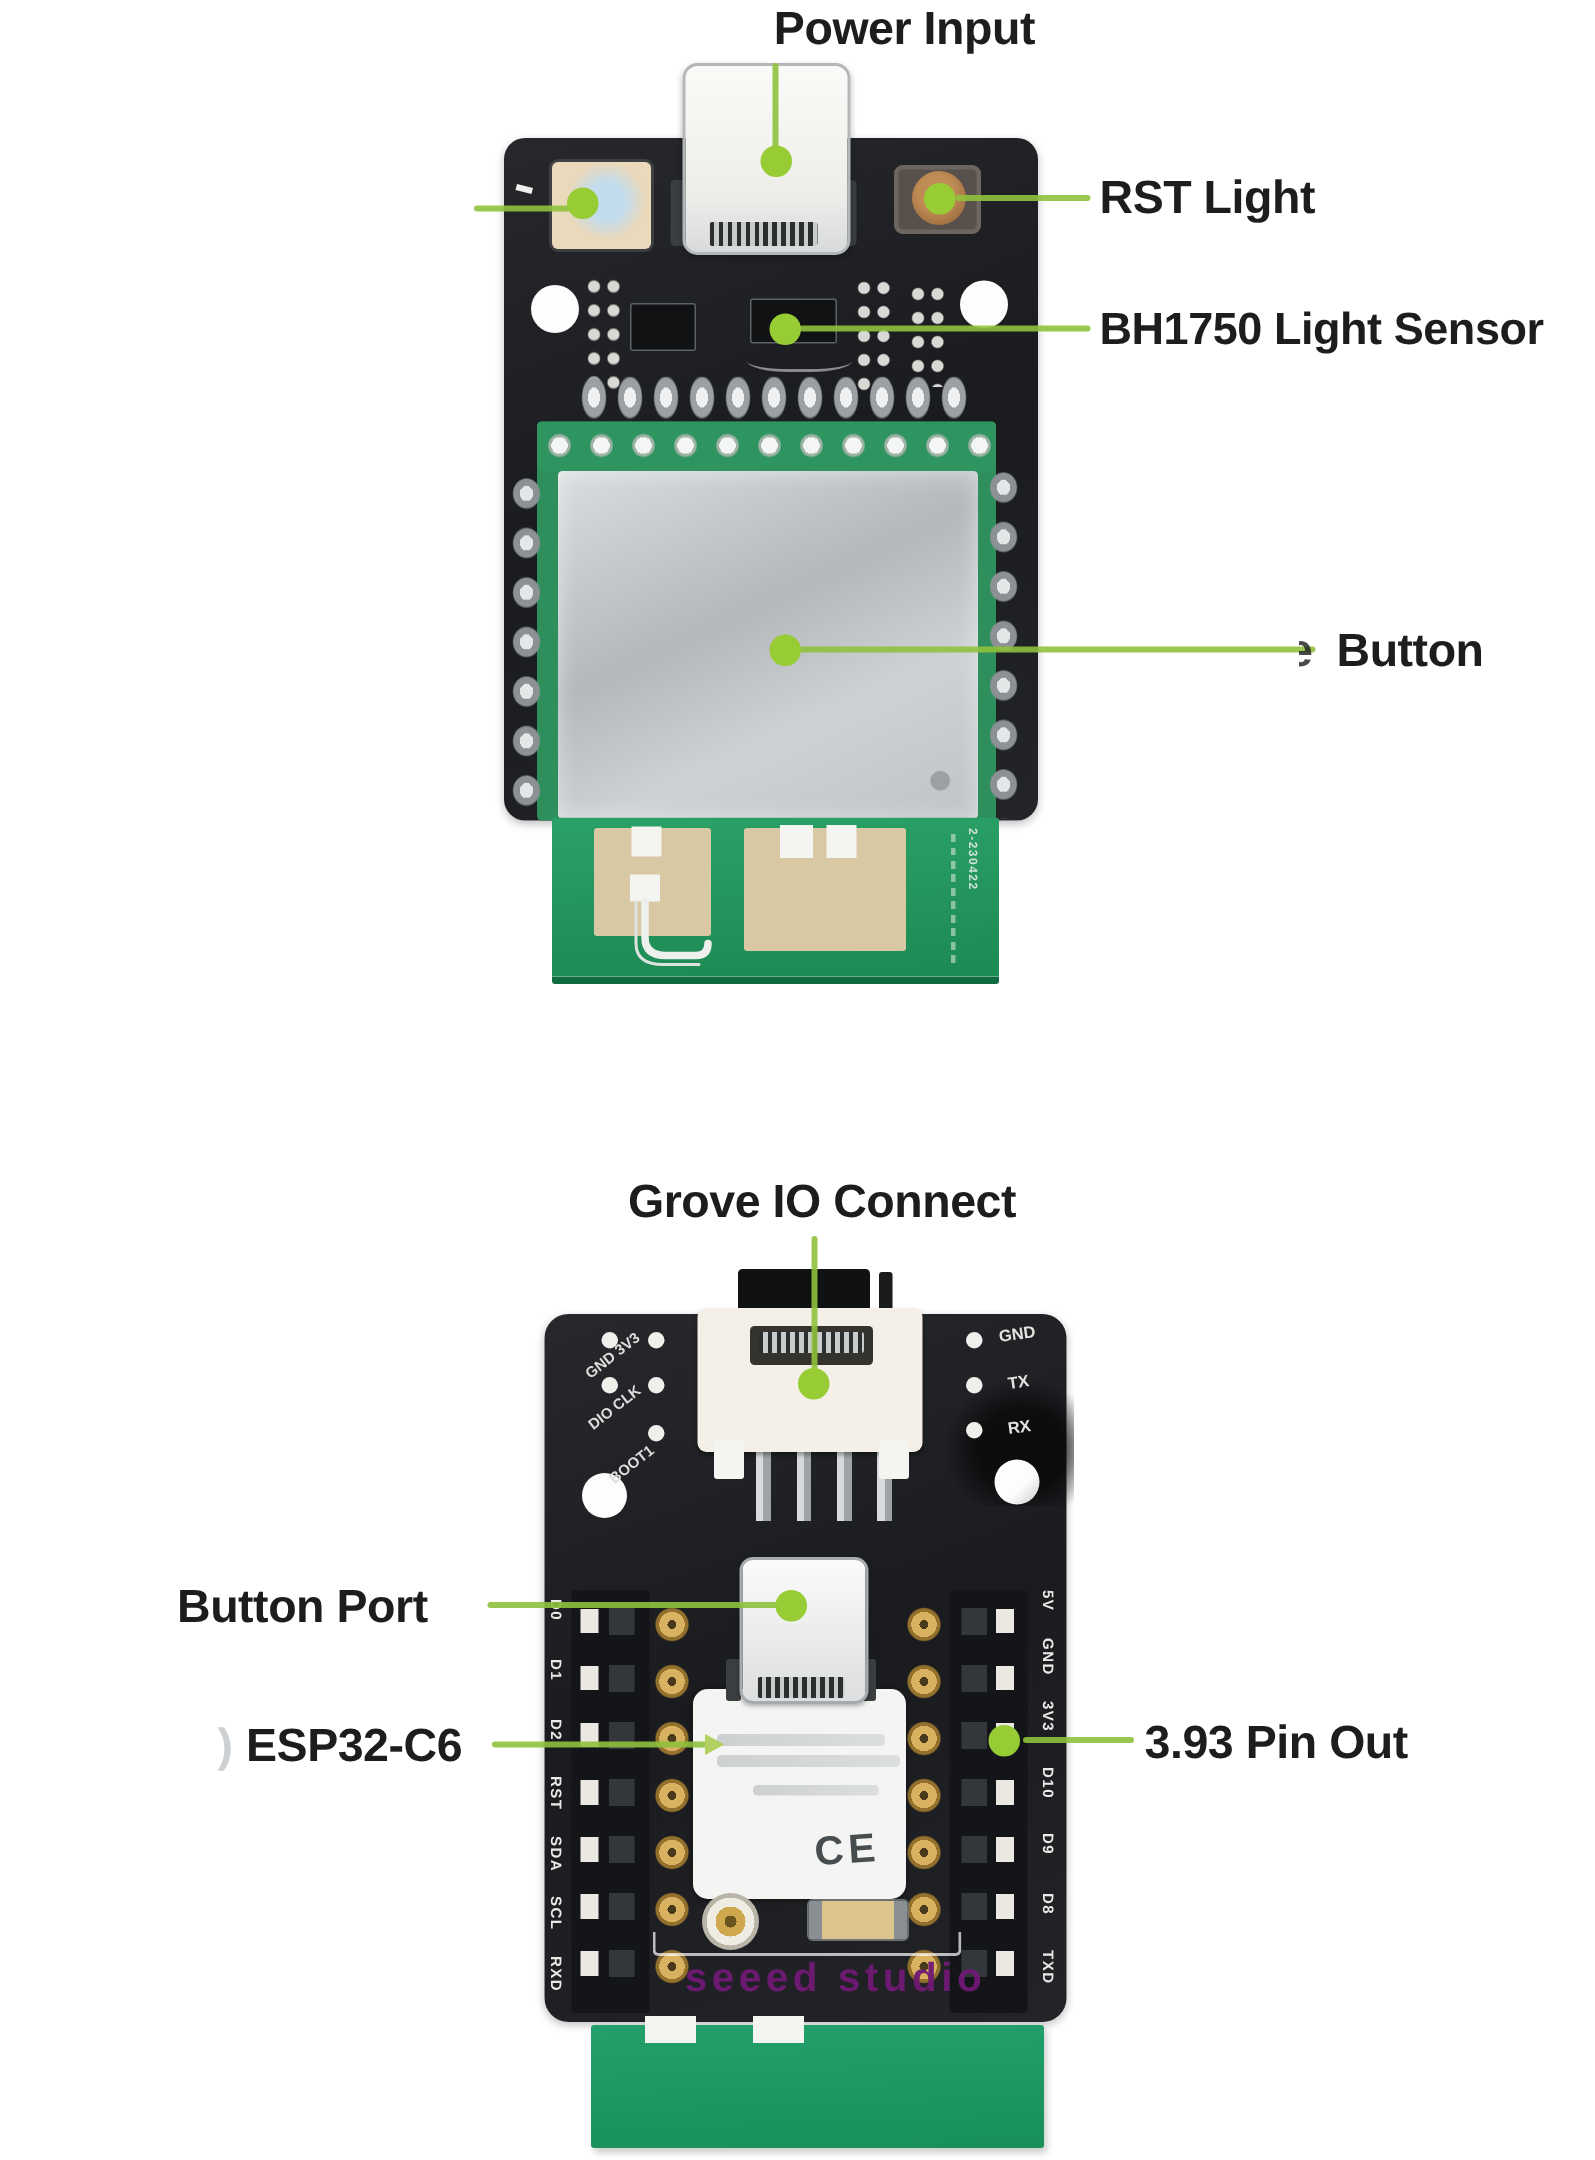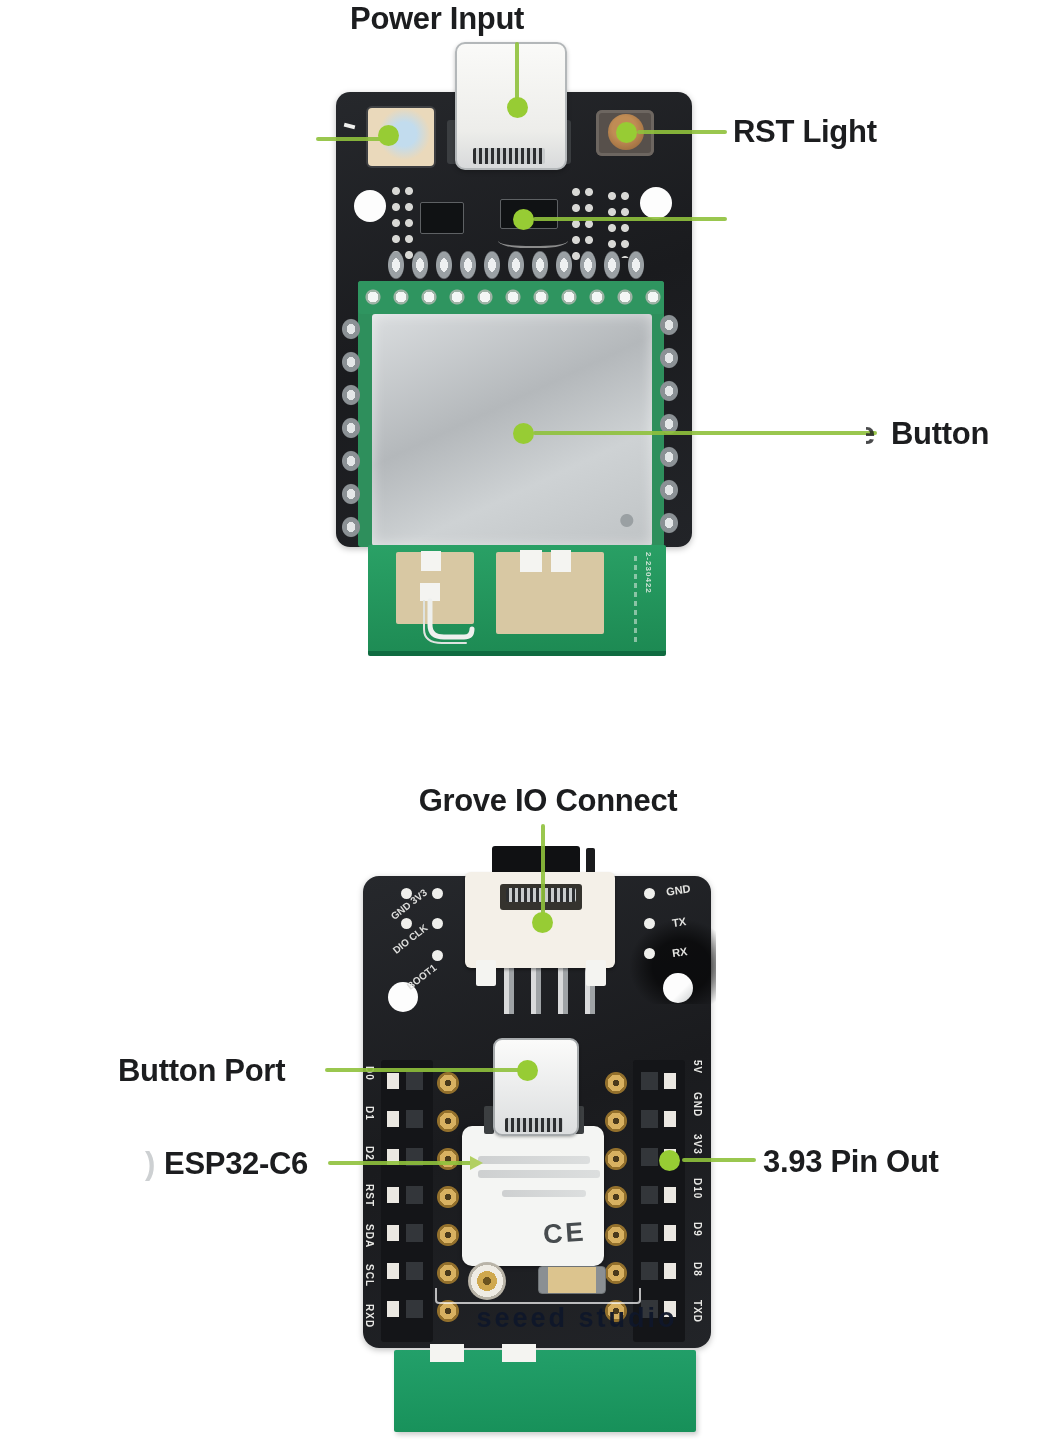--- a/index.html
+++ b/index.html
@@ -40,31 +40,32 @@
   .grovepins{position:absolute;background-image:repeating-linear-gradient(90deg,transparent 0 6px,#d9dadb 6px 11px,#9fa3a6 11px 16px,transparent 16px 27px);}
   .usb{position:absolute;background:linear-gradient(180deg,#fbfbfa,#dcdedf);border:2px solid #a6aaac;border-radius:9px;box-shadow:0 1px 3px rgba(0,0,0,.3);}
   .teeth{position:absolute;background-image:repeating-linear-gradient(90deg,#2c2e30 0 3px,#c9cccd 3px 6px);border-radius:2px;}
   .faintline{position:absolute;background:linear-gradient(90deg,#b9bcbe,#cfd2d3);border-radius:3px;opacity:.65;}
 </style>
 </head>
 <body>
 
 <div id="canvas">
 
-  <div class="lbl" style="left:350px;top:2px;width:340px;text-align:left;">Power Input</div>
+  <div class="lbl" style="left:350px;top:2px;width:340px;text-align:right;">Power Input</div>
   <div class="lline" style="left:515px;top:42px;width:4px;height:58px;"></div>
   <div class="ldot" style="left:507px;top:97px;"></div>
 
   <div class="lline" style="left:316px;top:137px;width:74px;height:4px;"></div>
   <div class="ldot" style="left:378px;top:125px;"></div>
 
   <div class="lbl" style="left:733px;top:115px;">RST Light</div>
   <div class="lline" style="left:637px;top:130px;width:90px;height:4px;"></div>
   <div class="ldot" style="left:616px;top:122px;"></div>
 
+  <div class="lbl" style="left:733px;top:203px;font-size:30px;">BH1750 Light Sensor</div>
   <div class="lline" style="left:533px;top:217px;width:194px;height:4px;"></div>
   <div class="ldot" style="left:513px;top:209px;"></div>
 
   <span class="lbl" style="left:866px;top:417px;width:15px;overflow:hidden;opacity:.8;"><span style="display:inline-block;margin-left:-8px;">e</span></span>
   <div class="lbl" style="left:891px;top:417px;">Button</div>
   <div class="lline" style="left:533px;top:431px;width:344px;height:4px;"></div>
   <div class="ldot" style="left:513px;top:423px;"></div>
 
   <div class="pcb" style="left:336px;top:92px;width:356px;height:455px;z-index:1;"></div>
 
@@ -194,19 +195,19 @@
   <div class="teeth" style="left:505px;top:1118px;width:58px;height:14px;z-index:7;"></div>
   <div class="faintline" style="left:478px;top:1156px;width:112px;height:8px;z-index:6;"></div>
   <div class="faintline" style="left:478px;top:1170px;width:122px;height:8px;z-index:6;"></div>
   <div class="faintline" style="left:502px;top:1190px;width:84px;height:7px;z-index:6;"></div>
   <div style="position:absolute;left:543px;top:1218px;font:600 27px 'Liberation Sans',sans-serif;color:#474c4f;letter-spacing:3px;transform:rotate(-4deg);z-index:6;">CE</div>
 
   <div style="position:absolute;left:468px;top:1262px;width:38px;height:38px;border-radius:50%;background:radial-gradient(circle,#6b5420 0 4px,#cfa84e 4px 10px,#efece4 10px 16px,#b9b4a8 16px 19px);z-index:7;"></div>
   <div style="position:absolute;left:538px;top:1266px;width:66px;height:26px;background:linear-gradient(90deg,#8a8f93 0 9px,#dcc48e 9px 57px,#8a8f93 57px);border:1px solid #6e7376;border-radius:4px;z-index:7;"></div>
   <div style="position:absolute;left:435px;top:1288px;width:202px;height:14px;border:2px solid rgba(255,255,255,.7);border-top:none;border-radius:0 0 4px 4px;z-index:6;"></div>
 
-  <div style="position:absolute;left:363px;top:1303px;width:388px;text-align:center;font:800 27px 'Liberation Sans',sans-serif;color:#0f172a;letter-spacing:3px;opacity:.95;z-index:6;margin-left:20px;">seeed studio</div>
+  <div style="position:absolute;left:363px;top:1303px;width:388px;text-align:center;font:800 27px 'Liberation Sans',sans-serif;color:#701a75;letter-spacing:3px;opacity:.95;z-index:6;">seeed studio</div>
 
   <div style="position:absolute;left:394px;top:1350px;width:302px;height:82px;background:linear-gradient(178deg,#23a06a,#179059);border-radius:2px;box-shadow:2px 3px 5px rgba(0,0,0,.2);z-index:2;"></div>
   <div class="wsq" style="left:430px;top:1344px;width:34px;height:18px;z-index:7;"></div>
   <div class="wsq" style="left:502px;top:1344px;width:34px;height:18px;z-index:7;"></div>
 
 </div>
 
 </body></html>

